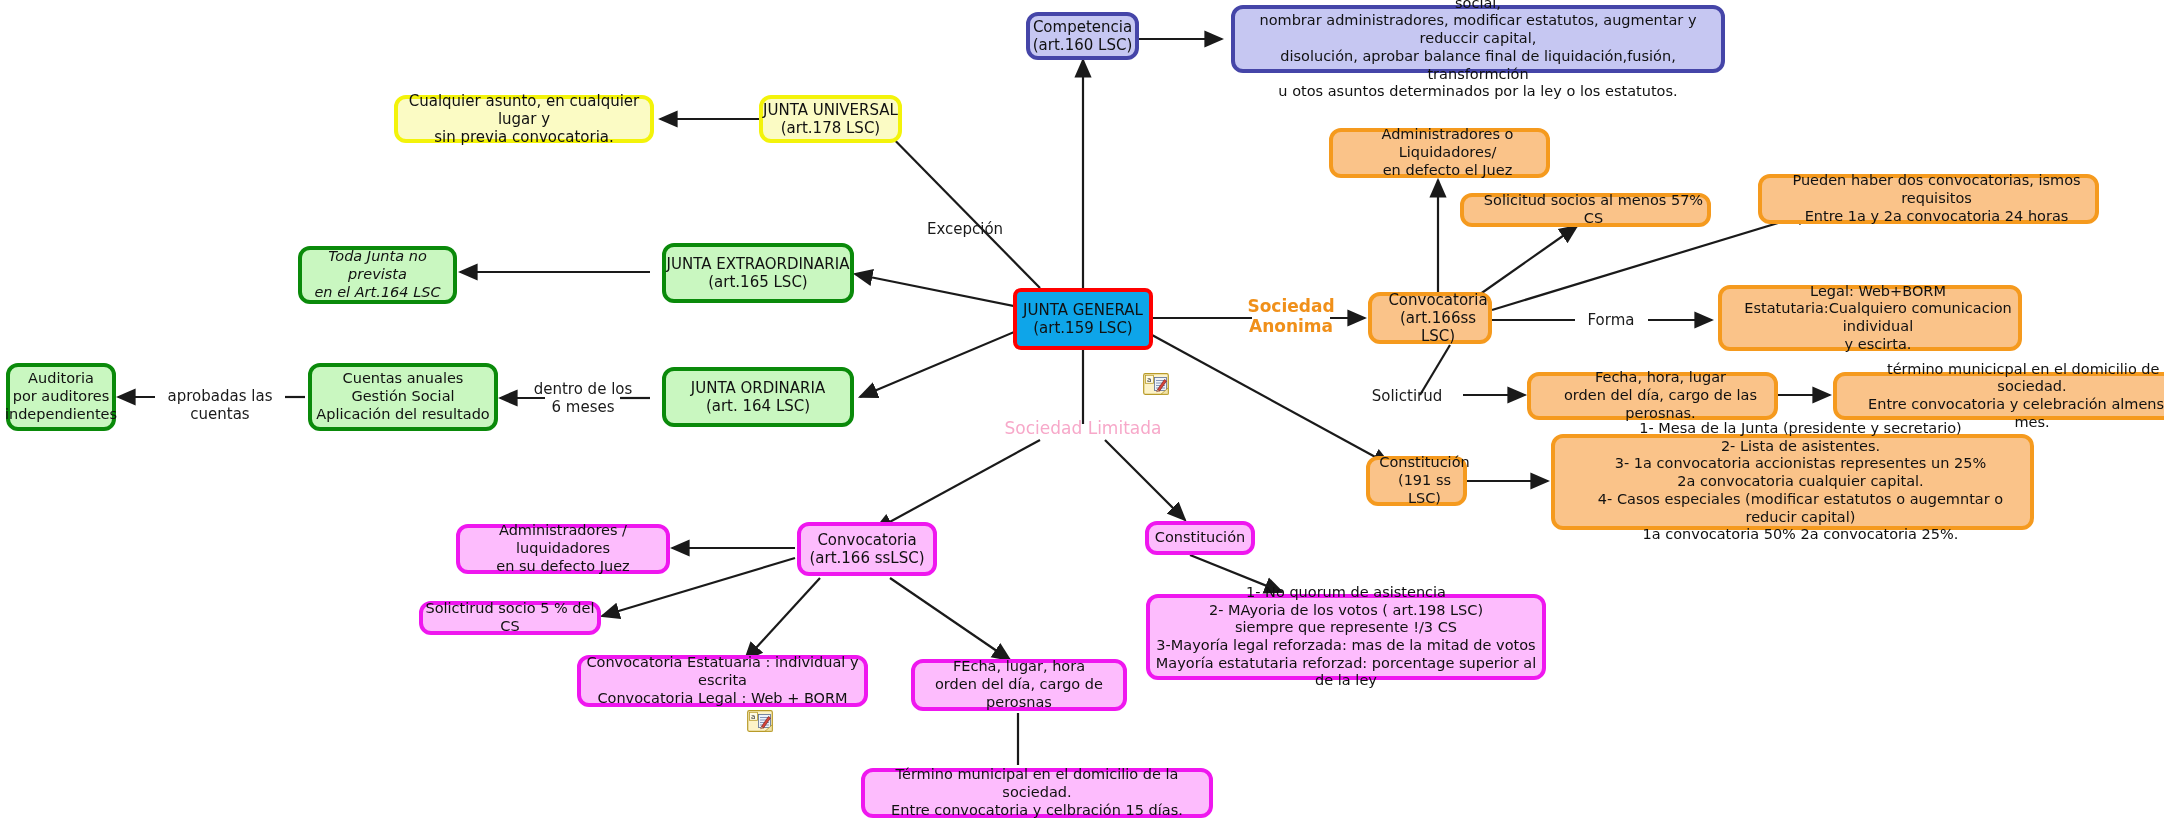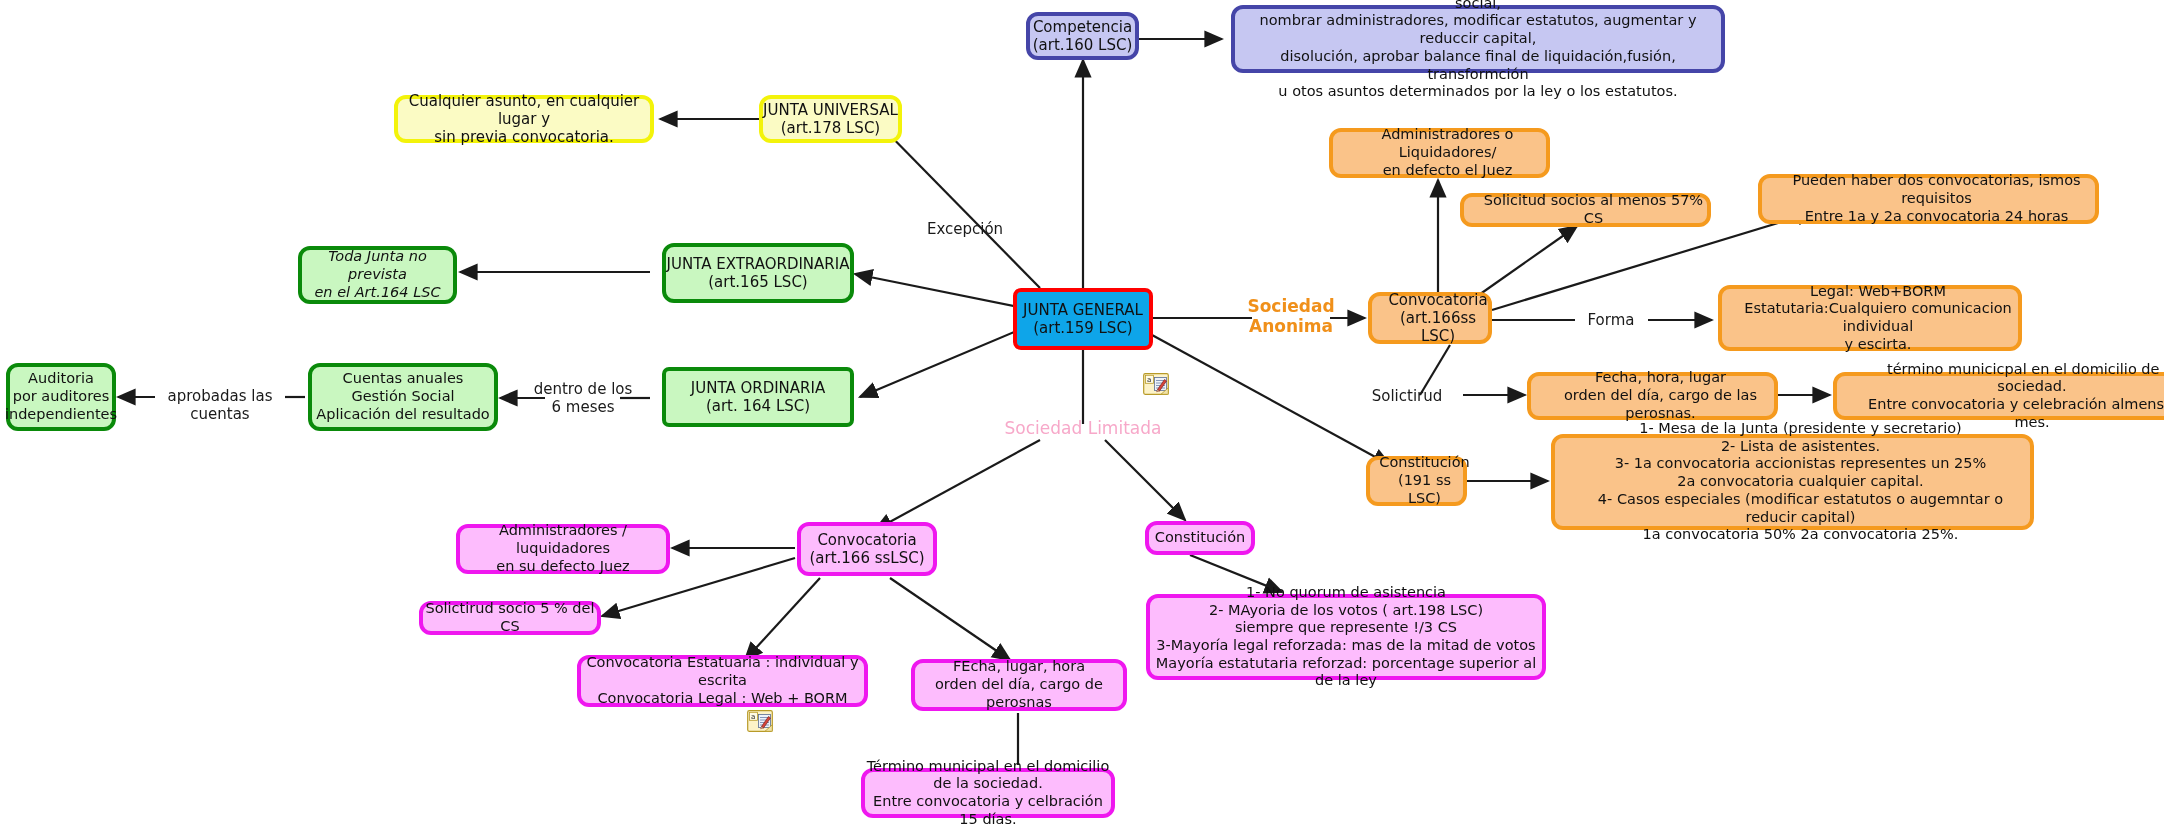--- a/index.html
+++ b/index.html
@@ -194,21 +194,21 @@
 
   <div class="node n-yellow" style="left:394px; top:95px; width:260px; height:48px; font-size:15px;">Cualquier asunto, en cualquier lugar y
 sin previa convocatoria.</div>
 
   <div class="node n-green" style="left:662px; top:243px; width:192px; height:60px; font-size:15px;">JUNTA EXTRAORDINARIA
 (art.165 LSC)</div>
 
   <div class="node n-green" style="left:298px; top:246px; width:159px; height:58px; font-size:14.5px;font-style:italic;">Toda Junta no prevista
 en el Art.164 LSC</div>
 
-  <div class="node n-green" style="left:662px; top:367px; width:192px; height:60px; font-size:15px;border-radius:7px;">JUNTA ORDINARIA
+  <div class="node n-green" style="left:662px; top:367px; width:192px; height:60px; font-size:15px;">JUNTA ORDINARIA
 (art. 164 LSC)</div>
 
   <div class="node n-green" style="left:308px; top:363px; width:190px; height:68px; font-size:14.5px;text-align:center;">Cuentas anuales
 Gestión Social
 Aplicación del resultado</div>
 
   <div class="node n-green" style="left:6px; top:363px; width:110px; height:68px; font-size:14.5px;">Auditoria
 por auditores
 independientes</div>
 
@@ -250,21 +250,21 @@
 en su defecto Juez</div>
 
   <div class="node n-pink" style="left:419px; top:601px; width:182px; height:34px; font-size:14.5px;">Solictirud  socio 5 % del CS</div>
 
   <div class="node n-pink" style="left:577px; top:655px; width:291px; height:52px; font-size:14.5px;">Convocatoria Estatuaria : individual y escrita
 Convocatoria Legal : Web + BORM</div>
 
   <div class="node n-pink" style="left:911px; top:659px; width:216px; height:52px; font-size:14.5px;">FEcha, lugar, hora
 orden del día, cargo de perosnas</div>
 
-  <div class="node n-pink" style="left:861px; top:768px; width:254px; height:50px; font-size:14.5px;">Término municipal en el domicilio de la sociedad.
+  <div class="node n-pink" style="left:861px; top:768px; width:352px; height:50px; font-size:14.5px;">Término municipal en el domicilio de la sociedad.
 Entre convocatoria y celbración 15 días.</div>
 
   <div class="node n-pink" style="left:1145px; top:521px; width:110px; height:34px; font-size:14.5px;">Constitución</div>
 
   <div class="node n-pink" style="left:1146px; top:594px; width:400px; height:86px; font-size:14.5px;">1- No quorum de asistencia
 2- MAyoria de los votos ( art.198 LSC)
 siempre que represente !/3 CS
 3-Mayoría legal reforzada: mas de la mitad de votos
 Mayoría estatutaria reforzad: porcentage superior al de la ley</div>
 

